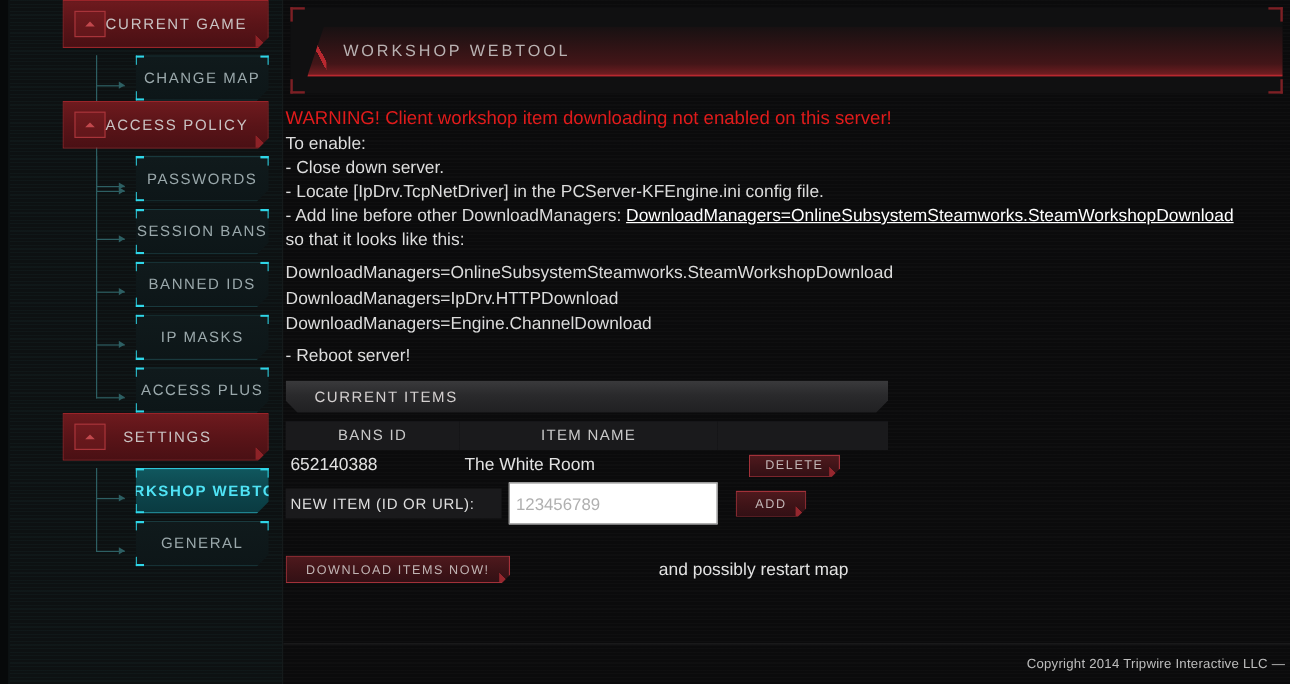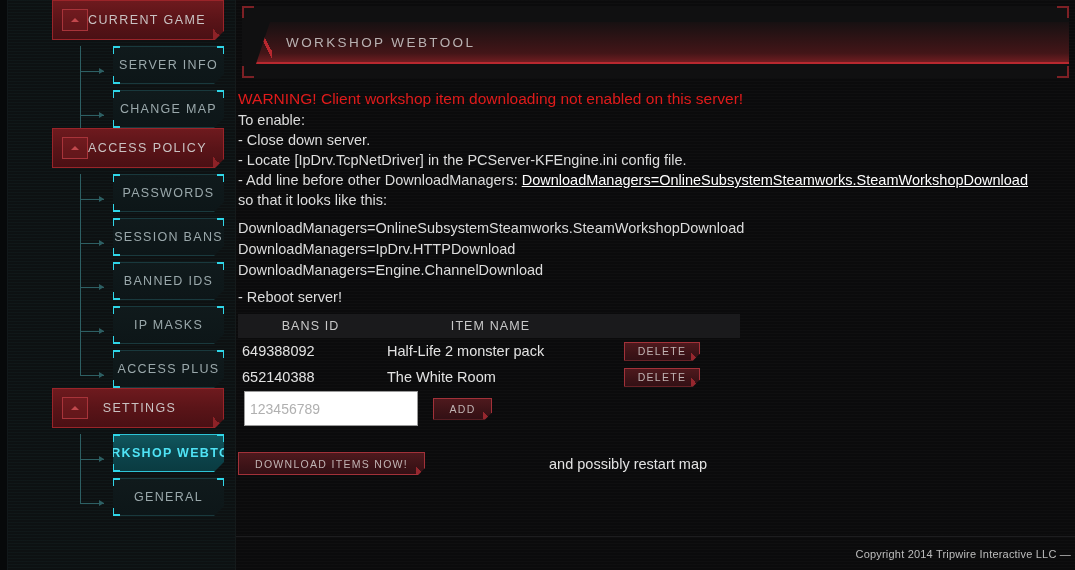--- a/index.html
+++ b/index.html
@@ -399,26 +399,20 @@
         <div class="nav-group">
           <div class="group-header">
             <div class="group-toggle">
               <span class="caret-up"></span>
             </div>
             <span class="group-title">CURRENT GAME</span>
           </div>
           <div class="sub-list">
             <div class="connector-line" style="top: 0px; height: 114px;"></div>
             <div class="connector-arm" style="top: 25px;"></div>
-            <div class="nav-item">
-              <span class="br tl"></span>
-              <span class="br tr"></span>
-              <span class="br bl"></span>
-              <span class="label">SERVER INFO</span>
-            </div>
             <div class="connector-arm" style="top: 69px;"></div>
             <div class="nav-item">
               <span class="br tl"></span>
               <span class="br tr"></span>
               <span class="br bl"></span>
               <span class="label">CHANGE MAP</span>
             </div>
             <div class="connector-arm" style="top: 113px;"></div>
           </div>
         </div>
@@ -520,44 +514,43 @@
       <div class="line">so that it looks like this:</div>
 
       <div class="code-block">
         <div class="code-line">DownloadManagers=OnlineSubsystemSteamworks.SteamWorkshopDownload</div>
         <div class="code-line">DownloadManagers=IpDrv.HTTPDownload</div>
         <div class="code-line">DownloadManagers=Engine.ChannelDownload</div>
       </div>
 
       <div class="line">- Reboot server!</div>
 
+      <div class="section-bar">
+        <span class="title">CURRENT ITEMS</span>
+      </div>
 
       <table class="items-table">
         <thead>
           <tr>
             <th class="c-id">BANS ID</th>
             <th class="c-name">ITEM NAME</th>
             <th class="c-act"></th>
           </tr>
         </thead>
         <tbody id="items-tbody">
             <tr>
-              <td class="c-id">649388092</td>
-              <td class="c-name">Half-Life 2 monster pack</td>
-              <td class="c-act"><button class="btn-red btn-delete">DELETE</button></td>
-            </tr>
-            <tr>
               <td class="c-id">652140388</td>
               <td class="c-name">The White Room</td>
               <td class="c-act"><button class="btn-red btn-delete">DELETE</button></td>
             </tr>
           </tbody>
       </table>
 
       <div class="newitem-row">
+        <div class="newitem-label">NEW ITEM (ID OR URL):</div>
         <input class="newitem-input" type="text" placeholder="123456789" style="">
         <div class="newitem-act">
           <button class="btn-red btn-add">ADD</button>
         </div>
       </div>
 
       <div class="bottom-row">
         <button class="btn-red btn-download">DOWNLOAD ITEMS NOW!</button>
         <span class="restart-note">and possibly restart map</span>
       </div>

